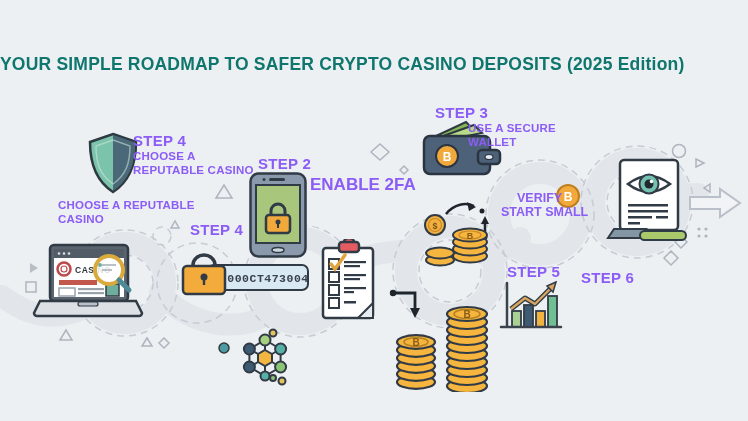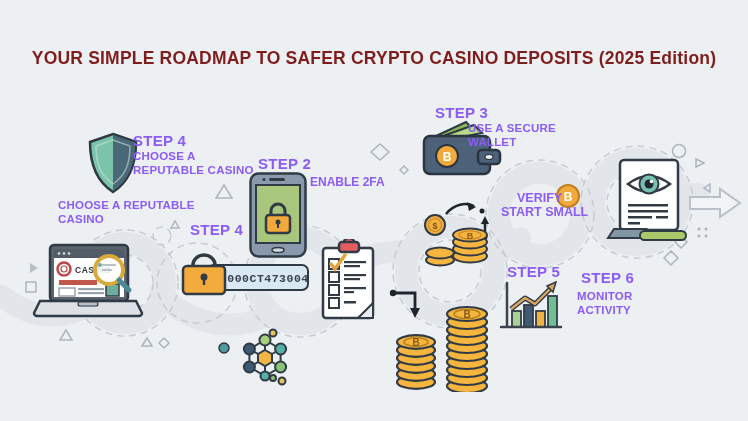--- a/index.html
+++ b/index.html
@@ -3,21 +3,21 @@
 <meta charset="utf-8">
 <style>
   html,body{margin:0;padding:0;}
   #canvas{
     position:relative;width:748px;height:421px;overflow:hidden;
     background:#edf0f3;
     font-family:"Liberation Sans",sans-serif;
   }
   .abs{position:absolute;}
   .lbl{font-weight:bold;color:#8b5cf6;z-index:5;}
-  .title{left:0;right:0;top:48px;text-align:center;font-size:17.5px;letter-spacing:.2px;color:#7f1d1d;}
+  .title{left:0;right:0;top:54px;text-align:left;font-size:17.5px;letter-spacing:.2px;color:#0f766e;}
   .step{font-size:15px;letter-spacing:.3px;}
   .cap{font-size:11.5px;line-height:13.5px;letter-spacing:.2px;}
   svg{display:block;}
   .icon{z-index:3;}
   #road{left:0;top:0;z-index:1;}
 </style>
 </head>
 <body>
 
 <div id="canvas">
@@ -102,21 +102,21 @@
     <circle cx="79" cy="27" r="14" fill="#ffffff" fill-opacity=".85" stroke="#d9a93c" stroke-width="4"></circle>
     <rect x="72" y="21" width="14" height="2" fill="#b9c0c8"></rect>
     <rect x="72" y="26" width="10" height="2" fill="#b9c0c8"></rect>
     <circle cx="70" cy="22" r="2" fill="#6fae9c"></circle>
     <line x1="89" y1="37" x2="99" y2="47" stroke="#4e8a96" stroke-width="5" stroke-linecap="round"></line>
     <path d="M10,58 H106 L112,70 a3,3 0 0 1 -3,3 H7 a3,3 0 0 1 -3,-3 Z" fill="#dde1e6" stroke="#313b46" stroke-width="2.5"></path>
     <rect x="48" y="59" width="20" height="4" rx="2" fill="#b9c0c8" stroke="#313b46" stroke-width="1.2"></rect>
   </svg>
 
   <div class="abs lbl step" style="left:258px;top:155px">STEP 2</div>
-  <div class="abs lbl" style="left:310px;top:175px;font-size:12px">ENABLE 2FA</div>
+  <div class="abs lbl" style="left:310px;top:175px;font-size:17px">ENABLE 2FA</div>
   <svg class="abs icon" style="left:249px;top:172px" width="58" height="86" viewBox="0 0 58 86">
     <rect x="1.5" y="1.5" width="55" height="83" rx="8" fill="#8a9aac" stroke="#313b46" stroke-width="2.5"></rect>
     <rect x="20" y="6" width="16" height="3" rx="1.5" fill="#313b46"></rect>
     <circle cx="15" cy="7.5" r="1.5" fill="#313b46"></circle>
     <rect x="7" y="13" width="44" height="58" fill="#a8c77d" stroke="#313b46" stroke-width="2"></rect>
     <path d="M22,43 v-4 a7,7 0 0 1 14,0 v4" fill="none" stroke="#313b46" stroke-width="3"></path>
     <rect x="17" y="43" width="24" height="18" rx="3" fill="#f0a93a" stroke="#313b46" stroke-width="2.5"></rect>
     <circle cx="29" cy="50" r="2.5" fill="#313b46"></circle>
     <rect x="28" y="51" width="2" height="5" fill="#313b46"></rect>
     <ellipse cx="29" cy="78" rx="6" ry="2.5" fill="#cdd6de" stroke="#313b46" stroke-width="1.5"></ellipse>
@@ -228,21 +228,20 @@
       <rect x="37" y="30" width="9" height="16" fill="#f0b340"></rect>
       <rect x="49" y="15" width="9" height="31" fill="#6fbf92"></rect>
     </g>
     <path d="M8,2 V46 M2,46 H62" stroke="#3a434e" stroke-width="2.5" fill="none" stroke-linecap="round"></path>
     <path d="M12,28 L26,17 L36,23 L54,5" fill="none" stroke="#313b46" stroke-width="5" stroke-linejoin="round"></path>
     <path d="M12,28 L26,17 L36,23 L54,5" fill="none" stroke="#d9a661" stroke-width="2.4" stroke-linejoin="round"></path>
     <polygon points="57,1 48,5 54,11" fill="#d9a661" stroke="#313b46" stroke-width="1.5"></polygon>
   </svg>
 
   <div class="abs lbl step" style="left:581px;top:269px">STEP 6</div>
-  <div class="abs lbl cap" style="left:577px;top:290px;width:110px">MONITOR ACTIVITY</div>
 
   <svg class="abs icon" style="left:604px;top:156px" width="90" height="88" viewBox="0 0 90 88">
     <rect x="16" y="4" width="58" height="70" rx="4" fill="#ffffff" stroke="#313b46" stroke-width="2.5"></rect>
     <path d="M24,28 Q45,12 66,28 Q45,44 24,28 Z" fill="#ffffff" stroke="#313b46" stroke-width="2.5"></path>
     <circle cx="45" cy="28" r="9.5" fill="#76c2b0" stroke="#313b46" stroke-width="2"></circle>
     <circle cx="45" cy="28" r="4.5" fill="#22282f"></circle>
     <circle cx="47.5" cy="25.5" r="1.8" fill="#ffffff"></circle>
     <g fill="#313b46">
       <rect x="24" y="48" width="40" height="2.5"></rect>
       <rect x="24" y="54" width="40" height="2.5"></rect>

